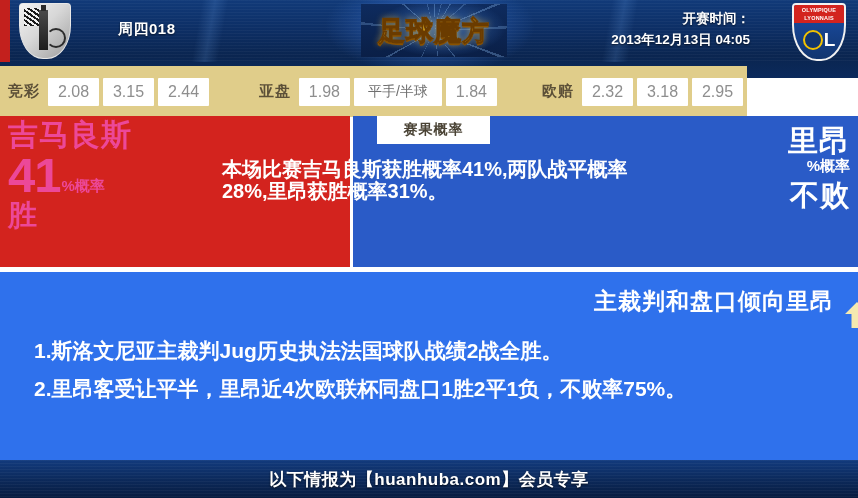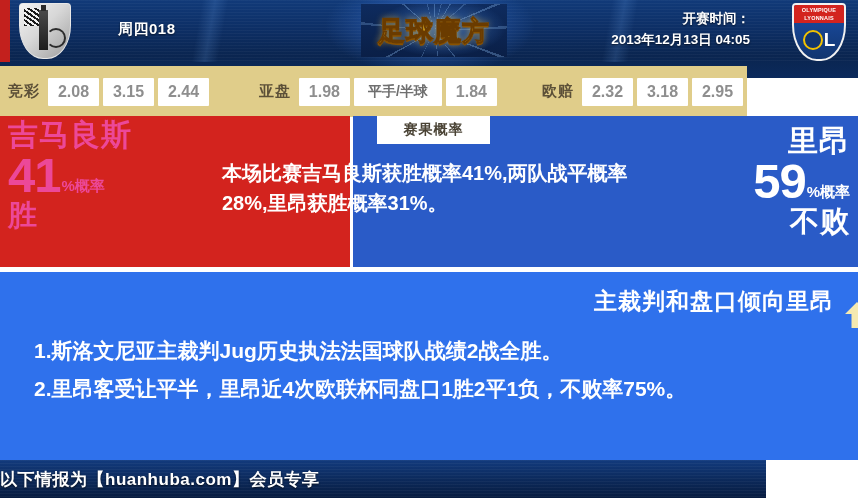--- a/index.html
+++ b/index.html
@@ -139,21 +139,21 @@
     background:#e0cd8a;
     display:flex;align-items:center;
   }
   .odds-group{display:flex;align-items:center;}
   .odds-label{
     color:#5c5038;font-size:15px;font-weight:bold;letter-spacing:1px;
     margin:0 8px;white-space:nowrap;
   }
   .odds-cell{
     background:#ffffff;color:#8e8e8e;
-    font-size:16px;font-weight:bold;
+    font-size:16px;font-weight:normal;
     padding:5px 0;width:51px;text-align:center;
     margin-right:4px;
     border-radius:1px;white-space:nowrap;
   }
   .odds-cell.wide{width:88px;font-size:14px;color:#6f6f6f;}
   .sp-1{width:84px;}
   .sp-2{width:60px;}
   .gap-left{margin-left:6px;}
 
   
@@ -182,21 +182,21 @@
   }
   .side-team{font-size:30px;font-weight:bold;line-height:34px;letter-spacing:1px;}
   .side-mid{display:flex;align-items:flex-end;line-height:1;}
   .side-away .side-mid{justify-content:flex-end;}
   .side-num{font-size:49px;font-weight:bold;line-height:46px;letter-spacing:-1px;}
   .side-pct{font-size:15px;font-weight:bold;padding-bottom:5px;margin-left:1px;letter-spacing:0;}
   .side-res{font-size:29px;font-weight:bold;line-height:34px;letter-spacing:1px;}
 
   .prob-sentence{
     position:absolute;left:222px;top:42px;width:412px;
-    color:#ffffff;font-size:20px;font-weight:bold;line-height:30px;
+    color:#ffffff;font-size:20px;font-weight:bold;line-height:22px;
     letter-spacing:0;z-index:3;
   }
 
   
   .info{
     position:absolute;left:0;top:272px;width:858px;height:188px;
     background:#2f71ec;
   }
   .info-head{
     position:absolute;right:14px;top:14px;
@@ -211,23 +211,23 @@
   .arrow-up svg{display:block;}
 
   .info-list{
     position:absolute;left:34px;top:60px;width:790px;
     color:#ffffff;font-size:21px;font-weight:bold;line-height:38px;
   }
   .info-item{white-space:normal;}
 
   
   .footer{
-    position:absolute;left:0;top:460px;width:766px;height:38px;
+    position:absolute;left:0;top:460px;width:858px;height:38px;
     background:linear-gradient(180deg,#123a7d 0%,#0c2a5c 50%,#071b3f 100%);
-    display:flex;align-items:center;justify-content:flex-start;
+    display:flex;align-items:center;justify-content:center;
     overflow:hidden;
   }
   .footer:before{
     content:"";position:absolute;left:0;top:0;width:858px;height:38px;
     background:repeating-linear-gradient(180deg,rgba(255,255,255,.04) 0 1px,rgba(0,0,0,0) 1px 3px);
   }
   .footer-text{
     position:relative;z-index:2;
     color:#ffffff;font-size:17px;font-weight:bold;letter-spacing:.5px;
     text-shadow:0 1px 2px rgba(0,0,0,.7);
@@ -313,21 +313,20 @@
       <div class="side-mid">
         <span class="side-num">41</span>
         <span class="side-pct">%概率</span>
       </div>
       <div class="side-res">胜</div>
     </div>
 
     <div class="side-away">
       <div class="side-team">里昂</div>
       <div class="side-mid">
-        <span class="side-num">59</span>
         <span class="side-pct">%概率</span>
       </div>
       <div class="side-res">不败</div>
     </div>
 
     <div class="prob-sentence">本场比赛吉马良斯获胜概率41%,两队战平概率28%,里昂获胜概率31%。</div>
   </div>
 
   <div class="info">
     <div class="info-head">

